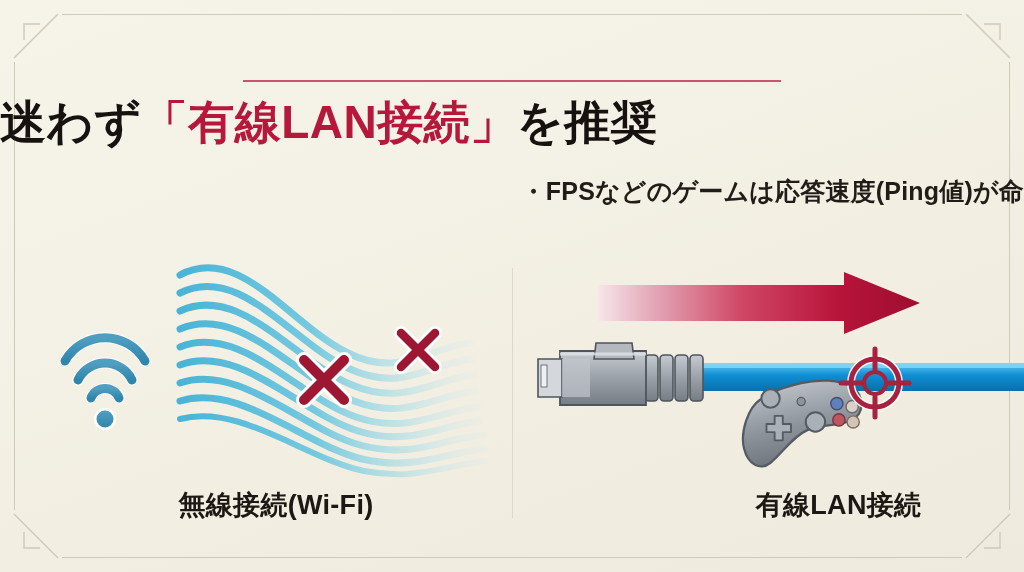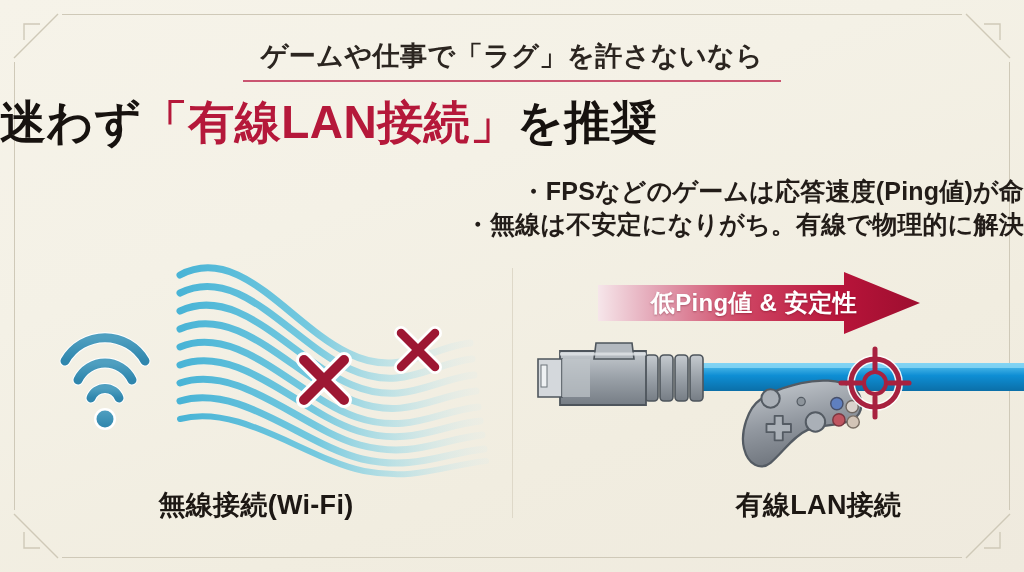--- a/index.html
+++ b/index.html
@@ -127,20 +127,21 @@
 
   
   .caption {
     position: absolute;
     top: 487px;
     font-size: 27px;
     font-weight: bold;
     color: #1d1814;
     white-space: nowrap;
     letter-spacing: .3px;
+    margin-left: 20px;
   }
   .caption-left  { left: 0; width: 512px; text-align: center; }
   .caption-right { left: 512px; width: 613px; text-align: center; }
 </style>
 </head>
 <body>
 
 <div id="slide">
 
   <div class="frame-line frame-top"></div>
@@ -174,30 +175,28 @@
   </div>
   <div class="corner corner-br">
     <svg viewBox="0 0 58 58">
         <g fill="none" stroke="#cfc9b8" stroke-width="1.4">
       <path d="M14 30 L14 14 L30 14"></path>
           <path d="M4 48 L48 4"></path>
         </g>
       </svg>
   </div>
 
-  <div class="kicker">ゲームや仕事で「ラグ」を許さないなら</div>
   <div class="kicker-rule"></div>
 
   <div class="headline">
     <span>迷わず</span><span class="em">「有線LAN接続」</span><span>を推奨</span>
   </div>
 
   <div class="bullets">
     <div class="bullet">・FPSなどのゲームは応答速度(Ping値)が命</div>
-    <div class="bullet">・無線は不安定になりがち。有線で物理的に解決</div>
   </div>
 
   <div class="divider"></div>
 
   <div class="stage">
     <svg width="1024" height="240" viewBox="0 0 1024 240">
       <defs>
         <linearGradient id="wifiGrad" x1="0" y1="0" x2="0" y2="1">
           <stop offset="0" stop-color="#4f9fc0"></stop>
             <stop offset="1" stop-color="#2f86ad"></stop>
@@ -339,19 +338,18 @@
         <linearGradient id="arrowGrad" x1="0" y1="0" x2="1" y2="0">
           <stop offset="0" stop-color="#f6e6ea"></stop>
           <stop offset=".18" stop-color="#e3a4b5"></stop>
           <stop offset=".45" stop-color="#cf4664"></stop>
           <stop offset=".75" stop-color="#b8143a"></stop>
           <stop offset="1" stop-color="#9d0e2f"></stop>
         </linearGradient>
       </defs>
       <path d="M0 13 L246 13 L246 0 L322 31 L246 62 L246 49 L0 49 Z" fill="url(#arrowGrad)"></path>
     </svg>
-    <div class="arrow-label">低Ping値 &amp; 安定性</div>
   </div>
 
   <div class="caption caption-left">無線接続(Wi-Fi)</div>
   <div class="caption caption-right">有線LAN接続</div>
 
 </div>
 
 </body></html>

